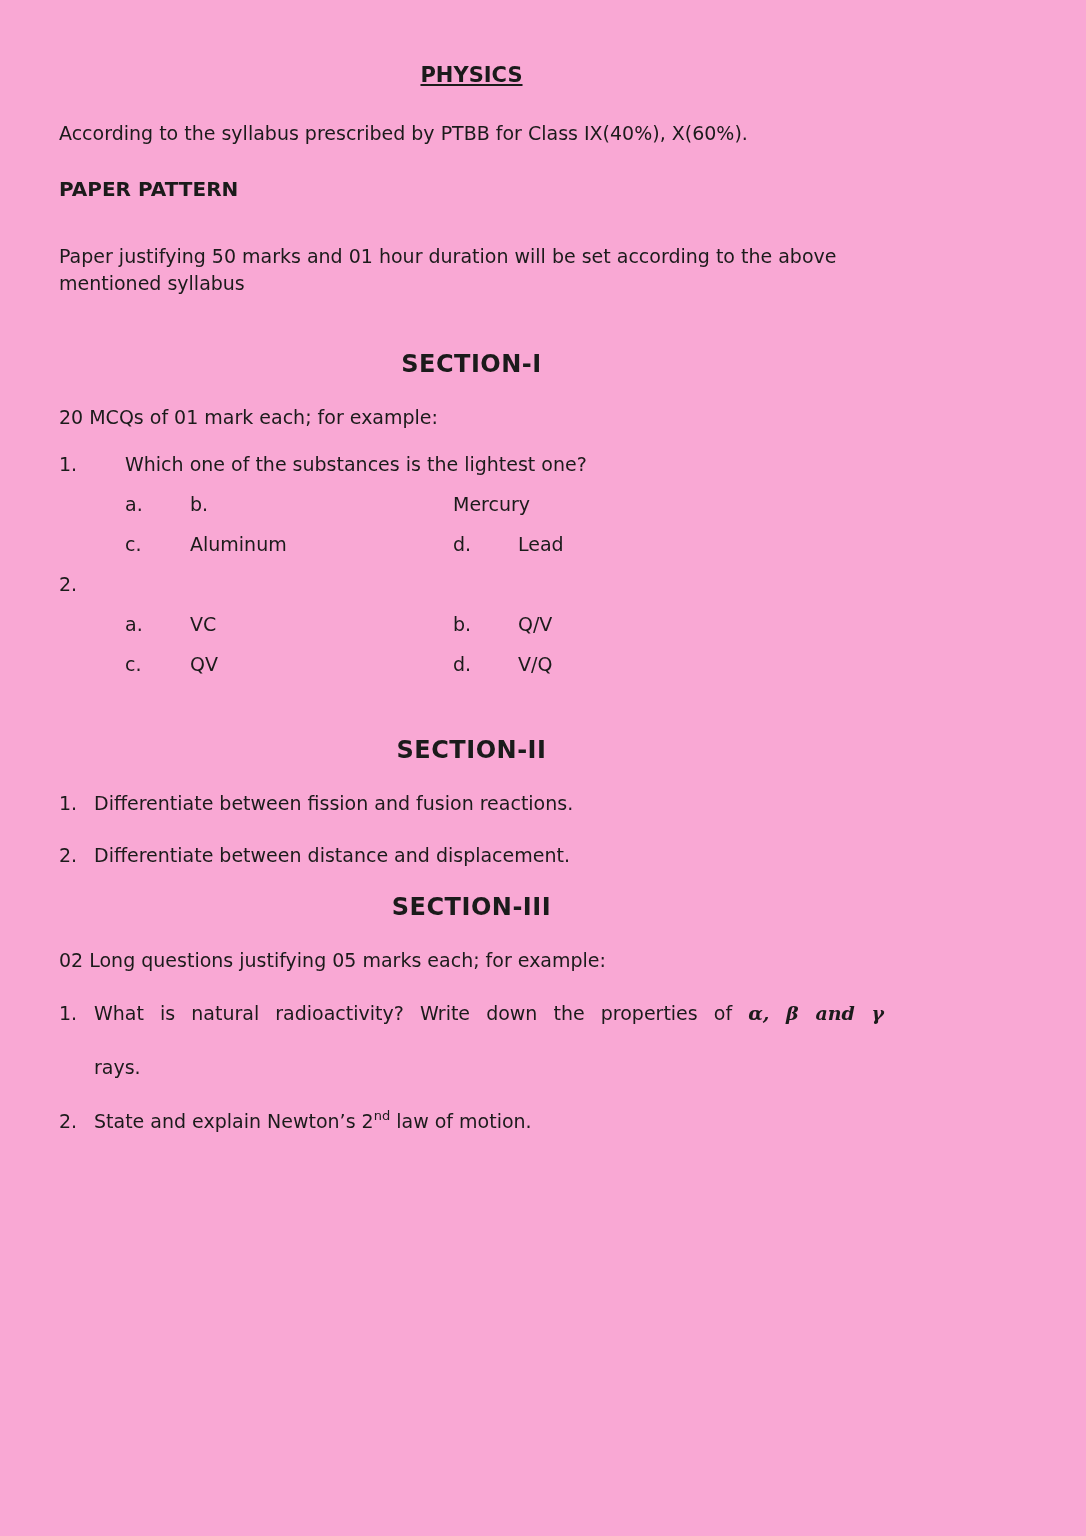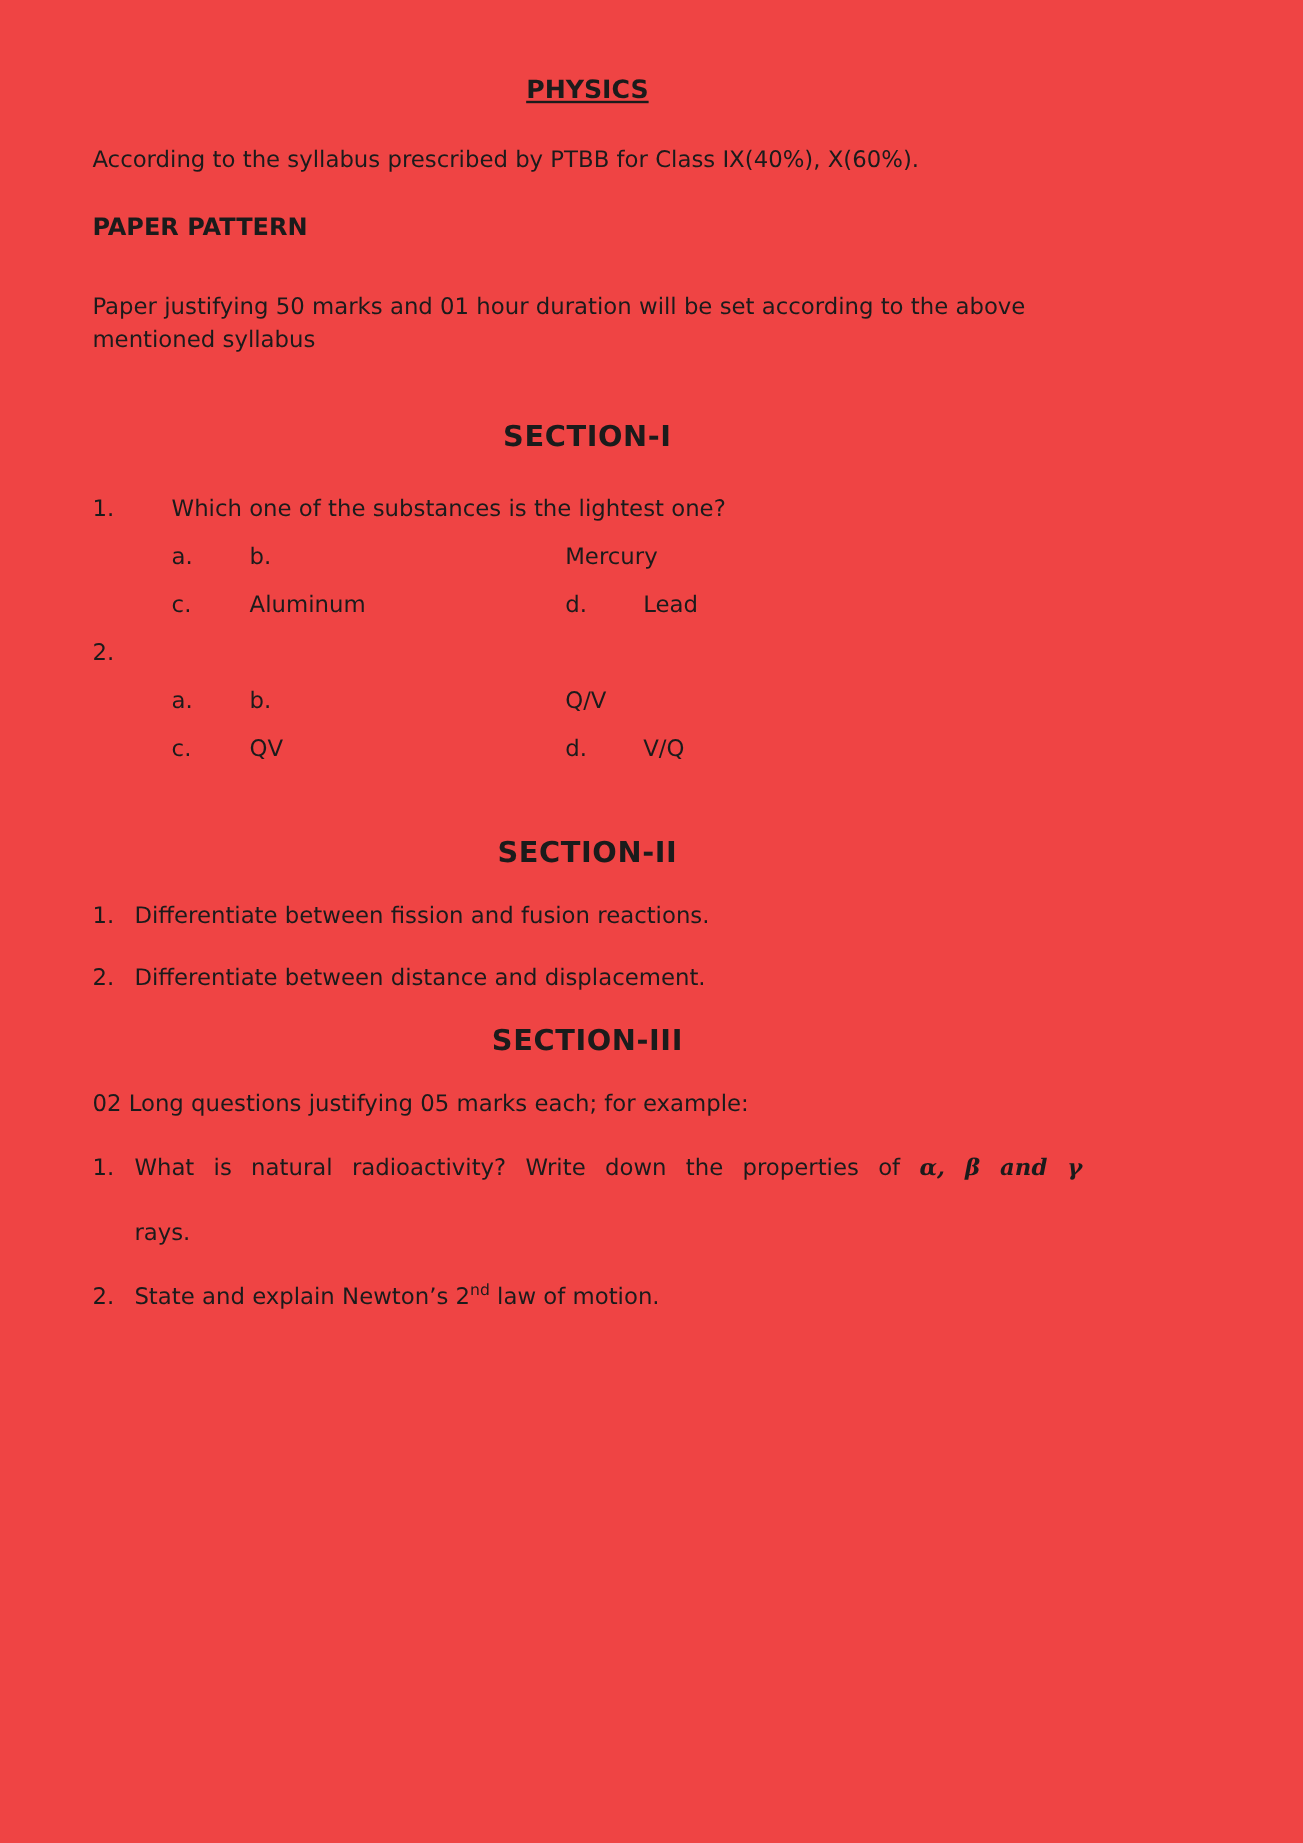--- a/index.html
+++ b/index.html
@@ -4,27 +4,27 @@
 <style>
   html, body {
     margin: 0;
     padding: 0;
     background: #ffffff;
   }
   .page {
     position: relative;
     width: 1086px;
     height: 1536px;
-    background: #ef4444;
+    background: #f9a8d4;
     color: #1b1b1b;
     font-family: "DejaVu Sans", "Liberation Sans", sans-serif;
     font-size: 19px;
     line-height: 27px;
     box-sizing: border-box;
-    padding: 62px 130px 0 77px;
+    padding: 62px 130px 0 59px;
     overflow: hidden;
   }
   .content { width: 825px; }
 
   .doc-title {
     text-align: center;
     font-weight: bold;
     font-size: 21px;
     text-decoration: underline;
     margin: 0 0 31px 0;
@@ -94,20 +94,21 @@
     <h1 class="doc-title">PHYSICS</h1>
 
     <p class="para">According to the syllabus prescribed by PTBB for Class IX(40%), X(60%).</p>
 
     <h2 class="sub-heading">PAPER PATTERN</h2>
 
     <p class="para">Paper justifying 50 marks and 01 hour duration will be set according to the above mentioned syllabus</p>
 
     <h3 class="section-heading sec1-heading">SECTION-I</h3>
 
+    <p class="para intro-line" style="margin-bottom:13px;">20 MCQs of 01 mark each; for example:</p>
 
     <div class="q-row">
       <span class="q-num">1.</span>
       <span>Which one of the substances is the lightest one?</span>
     </div>
     <div class="opt-row">
       <span>a.</span>
       <span>b.</span>
       <span>Mercury</span>
     </div>
@@ -116,20 +117,21 @@
       <span>Aluminum</span>
       <span>d.</span>
       <span>Lead</span>
     </div>
 
     <div class="q-row">
       <span class="q-num">2.</span>
     </div>
     <div class="opt-row">
       <span>a.</span>
+      <span>VC</span>
       <span>b.</span>
       <span>Q/V</span>
     </div>
     <div class="opt-row">
       <span>c.</span>
       <span>QV</span>
       <span>d.</span>
       <span>V/Q</span>
     </div>
 

